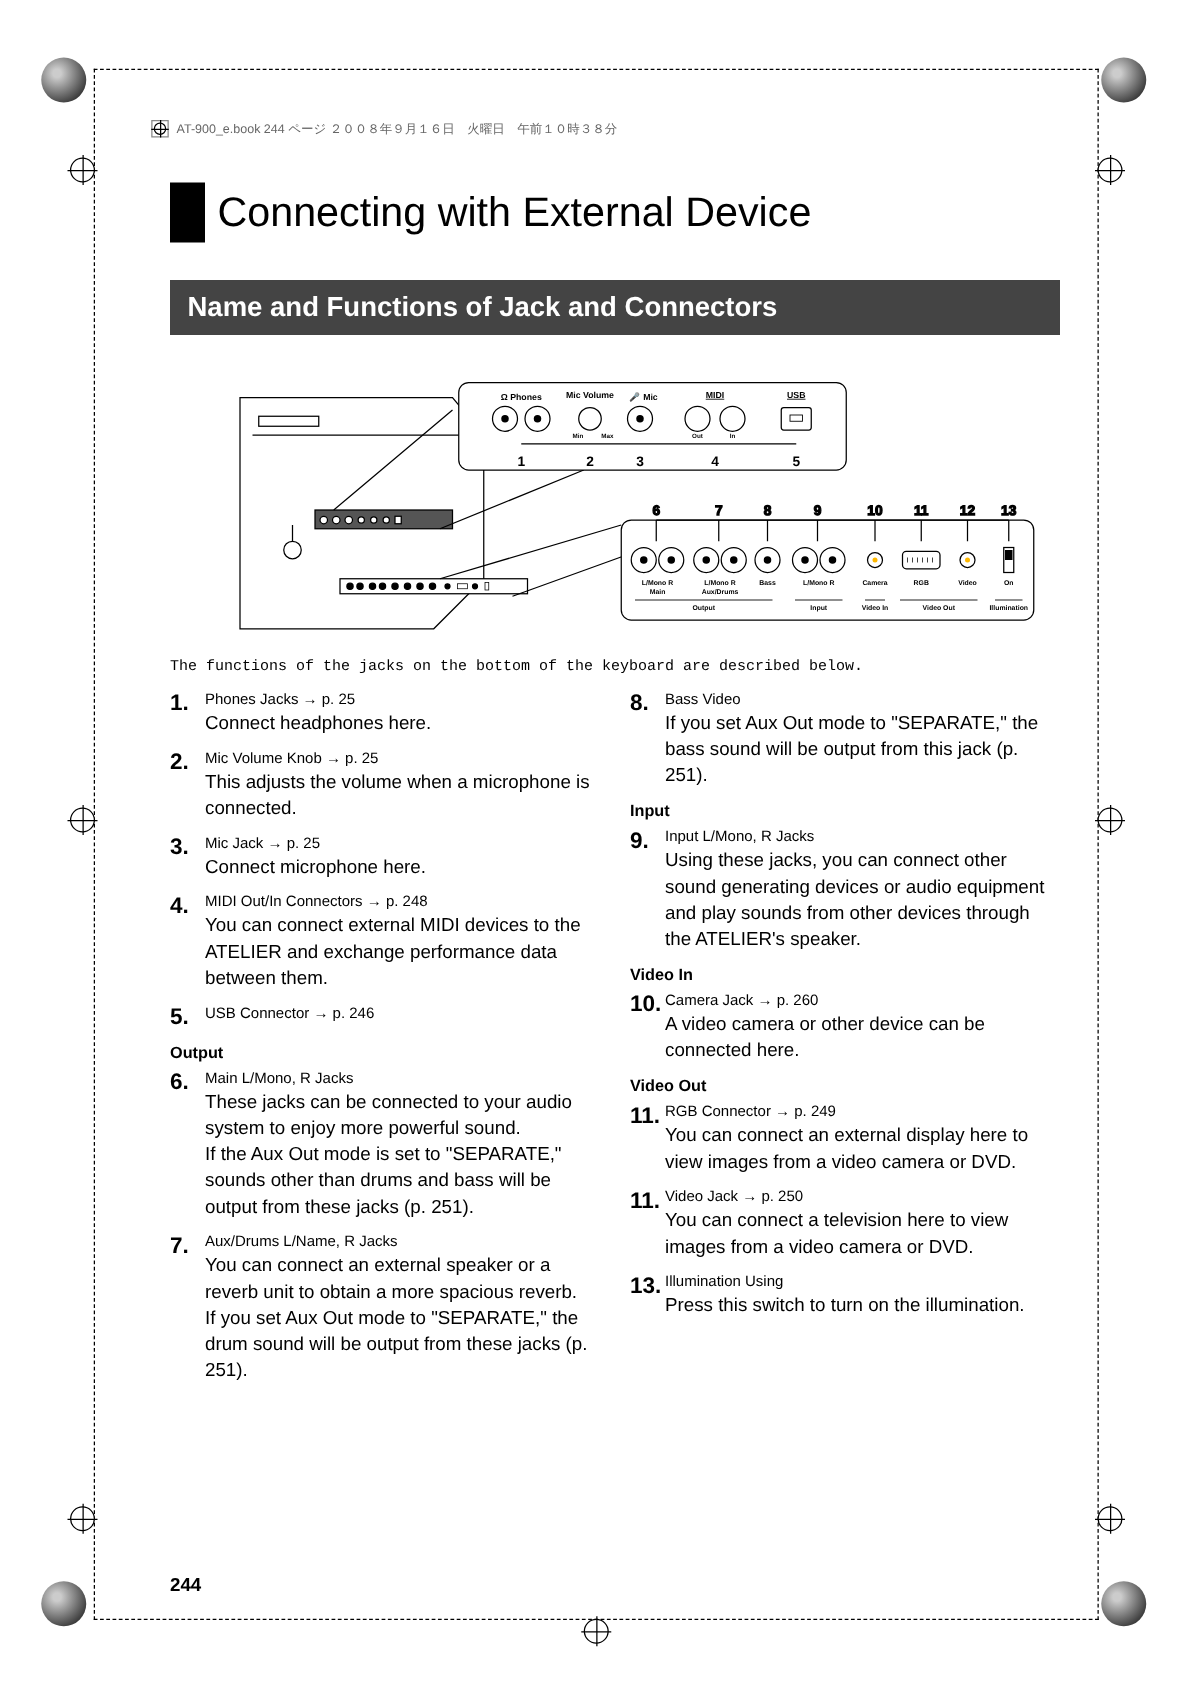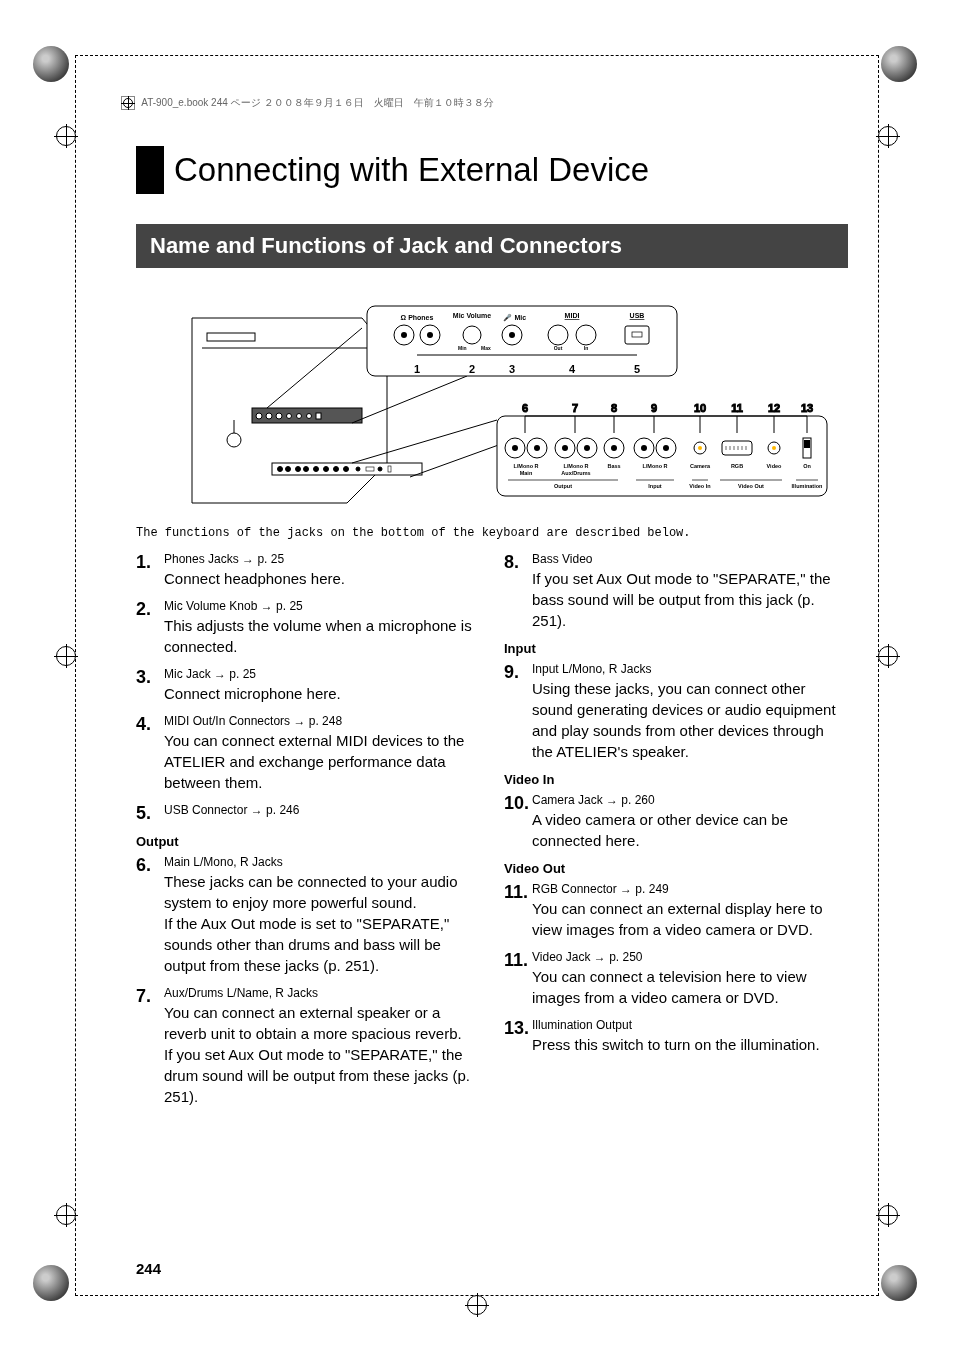--- a/index.html
+++ b/index.html
@@ -434,21 +434,21 @@
         <div class="item">
           <div class="item-num">11.</div>
           <div class="item-body">
             <div class="item-title">Video Jack → p. 250</div>
             <div class="item-desc">You can connect a television here to view images from a video camera or DVD.</div>
           </div>
         </div>
         <div class="item">
           <div class="item-num">13.</div>
           <div class="item-body">
-            <div class="item-title">Illumination Output</div>
+            <div class="item-title">Illumination Using</div>
             <div class="item-desc">Press this switch to turn on the illumination.</div>
           </div>
         </div>
       </div>
 
     </div>
 
   </div>
 
   <div class="page-number">244</div>

